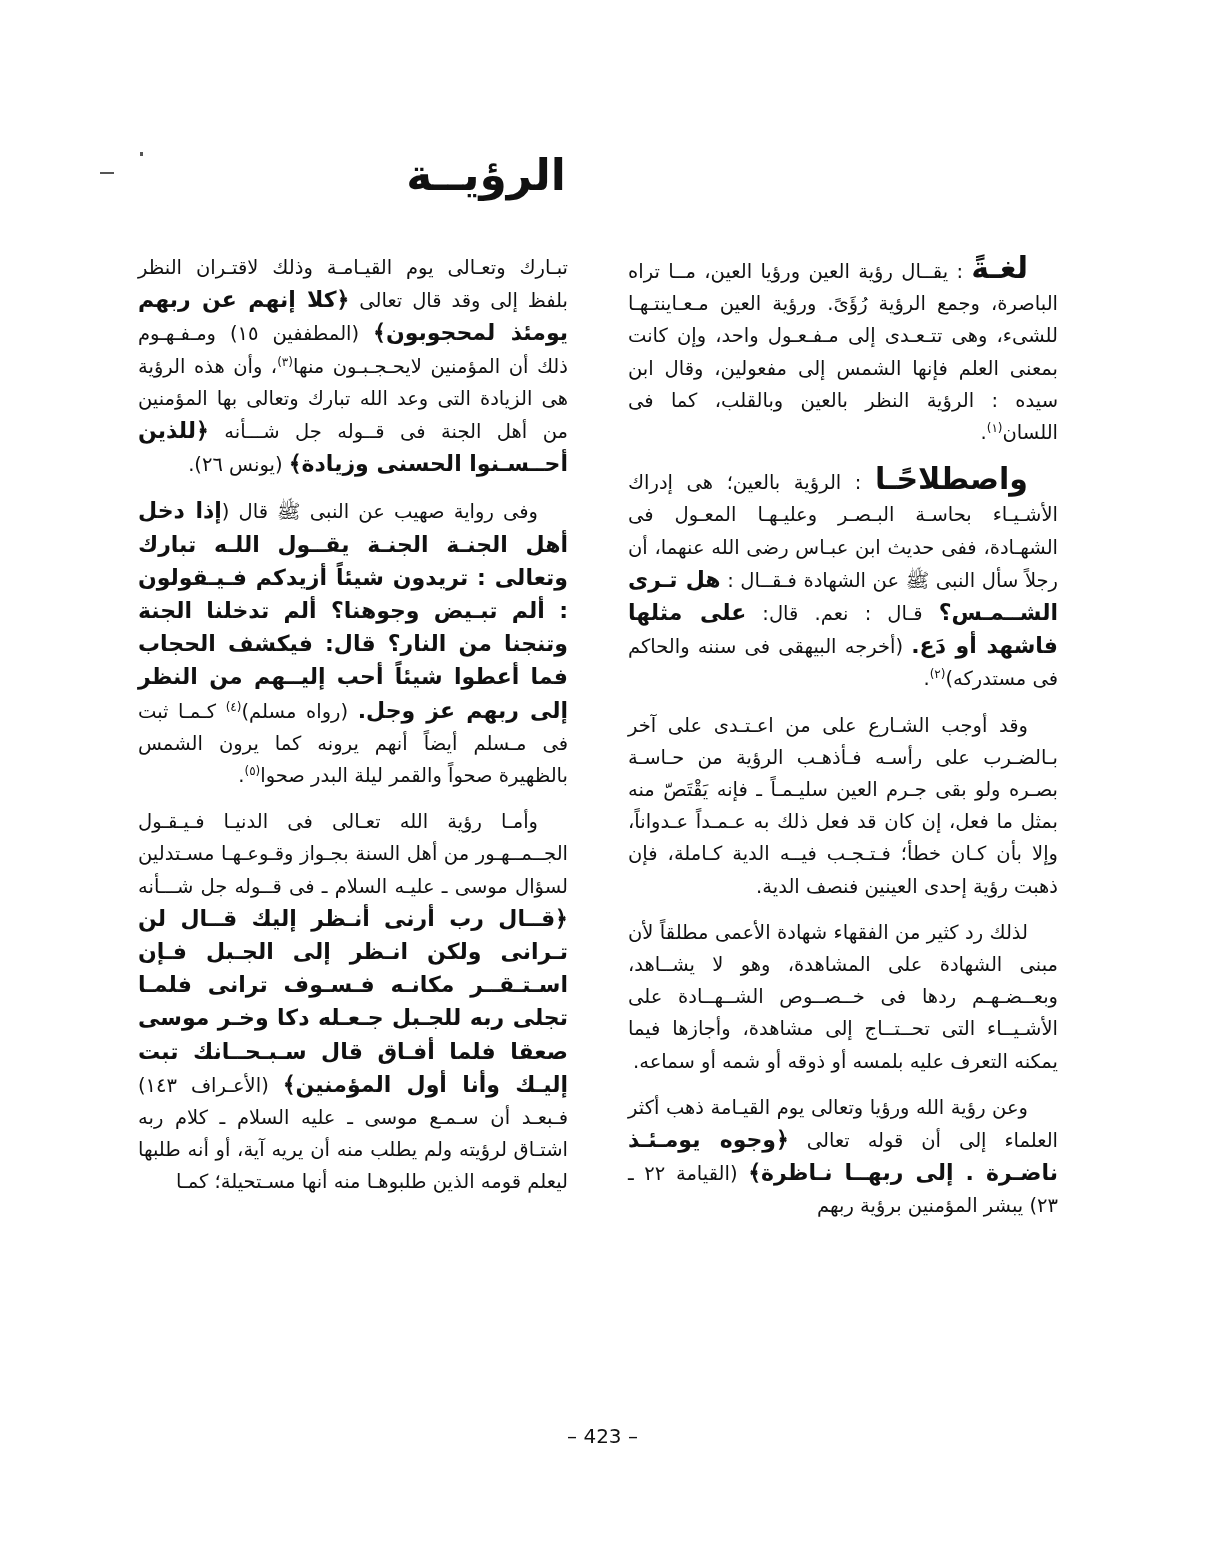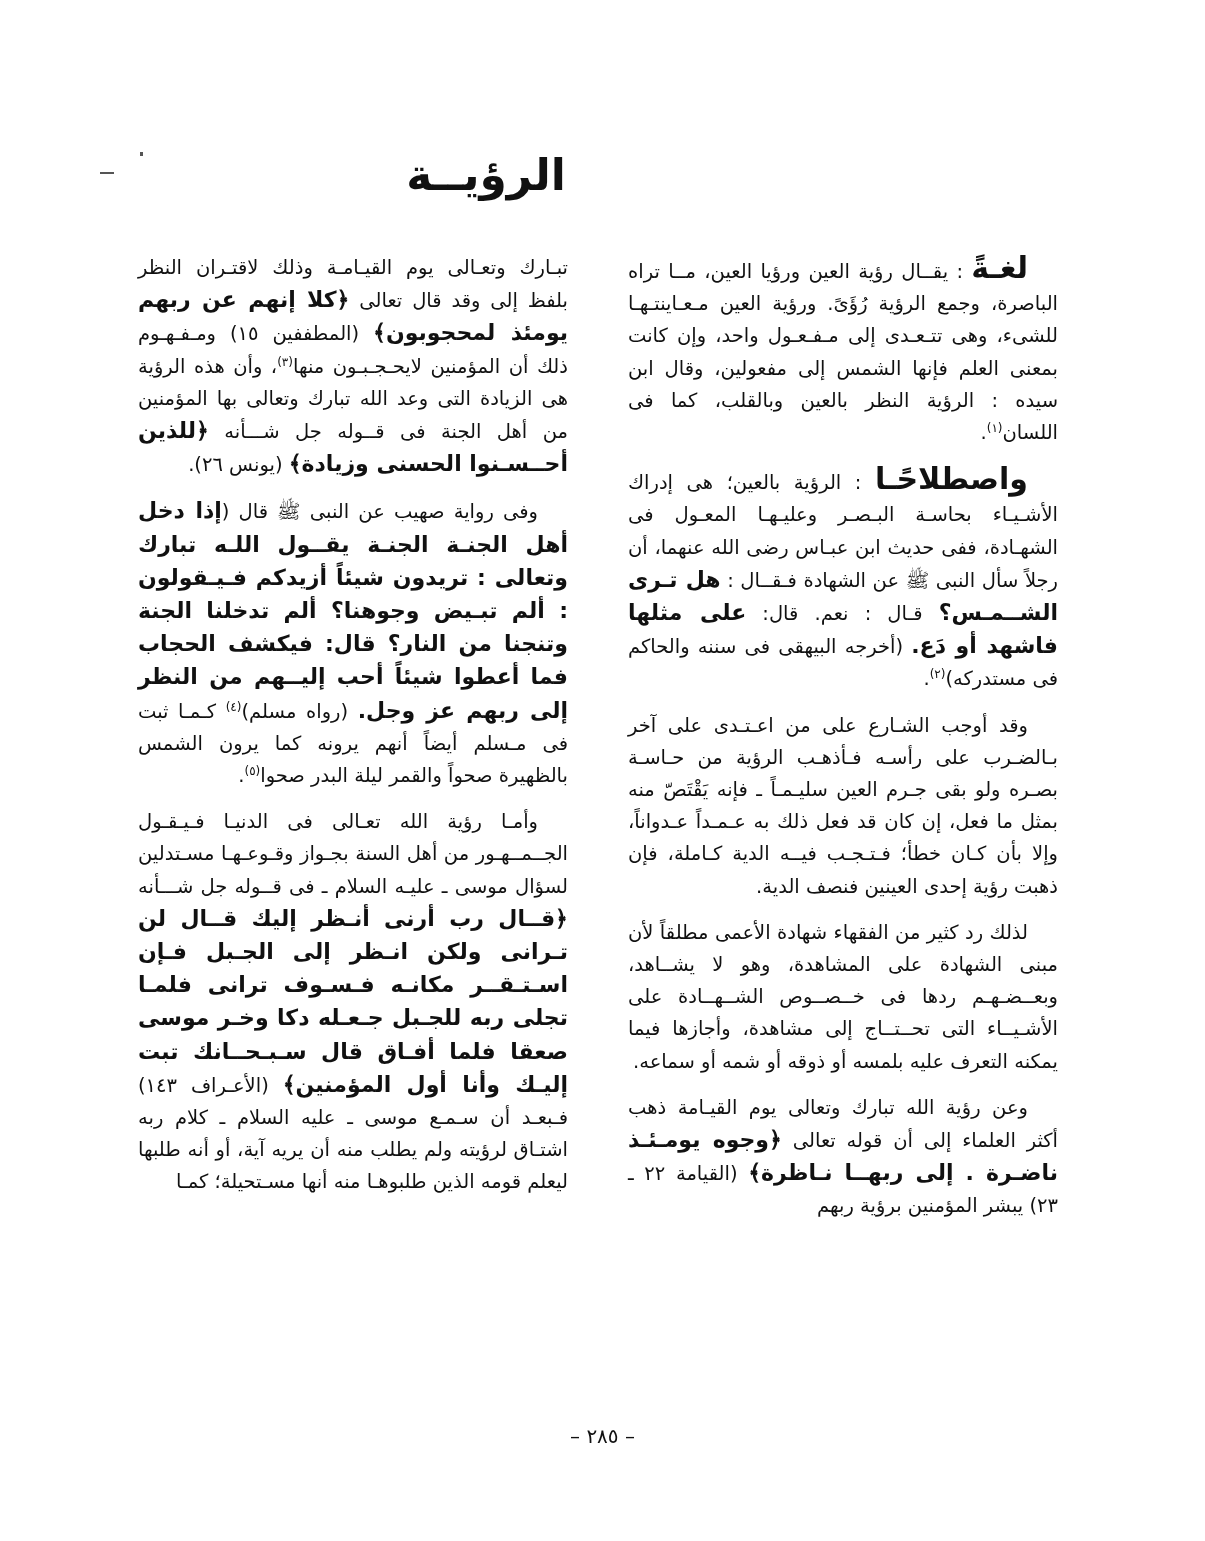--- a/index.html
+++ b/index.html
@@ -40,32 +40,32 @@
 <div class="column col-right">
   <p class="para indent">
     <span class="term">لغـةً</span><span> : يقــال رؤية العين ورؤيا العين، مــا تراه الباصرة، وجمع الرؤية رُؤَىً. ورؤية العين مـعـاينتـهـا للشىء، وهى تتـعـدى إلى مـفـعـول واحد، وإن كانت بمعنى العلم فإنها الشمس إلى مفعولين، وقال ابن سيده : الرؤية النظر بالعين وبالقلب، كما فى اللسان</span><span class="fn">(١)</span><span>.</span>
   </p>
   <p class="para indent">
     <span class="term">واصطلاحًـا</span><span> : الرؤية بالعين؛ هى إدراك الأشـيـاء بحاسـة البـصـر وعليـهـا المعـول فى الشهـادة، ففى حديث ابن عبـاس رضى الله عنهما، أن رجلاً سأل النبى ﷺ عن الشهادة فـقــال : </span><span class="bold">هل تـرى الشــمـس؟</span><span> قـال : نعم. قال: </span><span class="bold">على مثلها فاشهد أو دَع.</span><span> (أخرجه البيهقى فى سننه والحاكم فى مستدركه)</span><span class="fn">(٢)</span><span>.</span>
   </p>
   <p class="para indent">وقد أوجب الشـارع على من اعـتـدى على آخر بـالضـرب على رأسـه فـأذهـب الرؤية من حـاسـة بصـره ولو بقى جـرم العين سليـمـاً ـ فإنه يَقْتَصّ منه بمثل ما فعل، إن كان قد فعل ذلك به عـمـداً عـدواناً، وإلا بأن كـان خطأ؛ فـتـجـب فيــه الدية كـاملة، فإن ذهبت رؤية إحدى العينين فنصف الدية.</p>
   <p class="para indent">لذلك رد كثير من الفقهاء شهادة الأعمى مطلقاً لأن مبنى الشهادة على المشاهدة، وهو لا يشــاهد، وبعــضـهـم ردها فى خــصــوص الشــهــادة على الأشـيــاء التى تحــتــاج إلى مشاهدة، وأجازها فيما يمكنه التعرف عليه بلمسه أو ذوقه أو شمه أو سماعه.</p>
   <p class="para indent">
-    <span>وعن رؤية الله تبارك وتعالى يوم القيـامة ذهب أكثر العلماء إلى أن قوله تعالى </span><span class="bold">﴿وجوه يومـئـذ ناضـرة . إلى ربهــا نـاظرة﴾</span><span> (القيامة ٢٢ ـ ٢٣) يبشر المؤمنين برؤية ربهم</span>
+    <span>وعن رؤية الله ورؤيا وتعالى يوم القيـامة ذهب أكثر العلماء إلى أن قوله تعالى </span><span class="bold">﴿وجوه يومـئـذ ناضـرة . إلى ربهــا نـاظرة﴾</span><span> (القيامة ٢٢ ـ ٢٣) يبشر المؤمنين برؤية ربهم</span>
   </p>
 </div>
 
 <div class="column col-left">
   <p class="para noindent">
     <span>تبـارك وتعـالى يوم القيـامـة وذلك لاقتـران النظر بلفظ إلى وقد قال تعالى </span><span class="bold">﴿كلا إنهم عن ربهم يومئذ لمحجوبون﴾</span><span> (المطففين ١٥) ومـفـهـوم ذلك أن المؤمنين لايحـجـبـون منها</span><span class="fn">(٣)</span><span>، وأن هذه الرؤية هى الزيادة التى وعد الله تبارك وتعالى بها المؤمنين من أهل الجنة فى قــوله جل شـــأنه </span><span class="bold">﴿للذين أحــسـنوا الحسنى وزيادة﴾</span><span> (يونس ٢٦).</span>
   </p>
   <p class="para indent">
     <span>وفى رواية صهيب عن النبى ﷺ قال (</span><span class="bold">إذا دخل أهل الجنـة الجنـة يقــول اللـه تبارك وتعالى : تريدون شيئاً أزيدكم فـيـقولون : ألم تبـيض وجوهنا؟ ألم تدخلنا الجنة وتنجنا من النار؟ قال: فيكشف الحجاب فما أعطوا شيئاً أحب إليــهم من النظر إلى ربهم عز وجل.</span><span> (رواه مسلم)</span><span class="fn">(٤)</span><span> كـمـا ثبت فى مـسلم أيضاً أنهم يرونه كما يرون الشمس بالظهيرة صحواً والقمر ليلة البدر صحوا</span><span class="fn">(٥)</span><span>.</span>
   </p>
   <p class="para indent">
     <span>وأمـا رؤية الله تعـالى فى الدنيـا فـيـقـول الجــمــهـور من أهل السنة بجـواز وقـوعـهـا مسـتدلين لسؤال موسى ـ عليـه السلام ـ فى قــوله جل شـــأنه </span><span class="bold">﴿قــال رب أرنى أنـظر إليك قــال لن تـرانى ولكن انـظر إلى الجـبل فـإن اسـتـقــر مكانـه فـسـوف ترانى فلمـا تجلى ربه للجـبل جـعـله دكا وخـر موسى صعقا فلما أفـاق قال سـبـحــانك تبت إليـك وأنا أول المؤمنين﴾</span><span> (الأعـراف ١٤٣) فـبعـد أن سـمـع موسى ـ عليه السلام ـ كلام ربه اشتـاق لرؤيته ولم يطلب منه أن يريه آية، أو أنه طلبها ليعلم قومه الذين طلبوهـا منه أنها مسـتحيلة؛ كمـا</span>
   </p>
 </div>
 
-<div class="page-number">– ٢٨٥ –</div>
+<div class="page-number">– 423 –</div>
 
 <div class="speck" style="left:100px;top:172px;width:14px;"></div>
 <div class="speck" style="left:140px;top:152px;width:3px;height:4px;"></div>
 
 </body></html>

